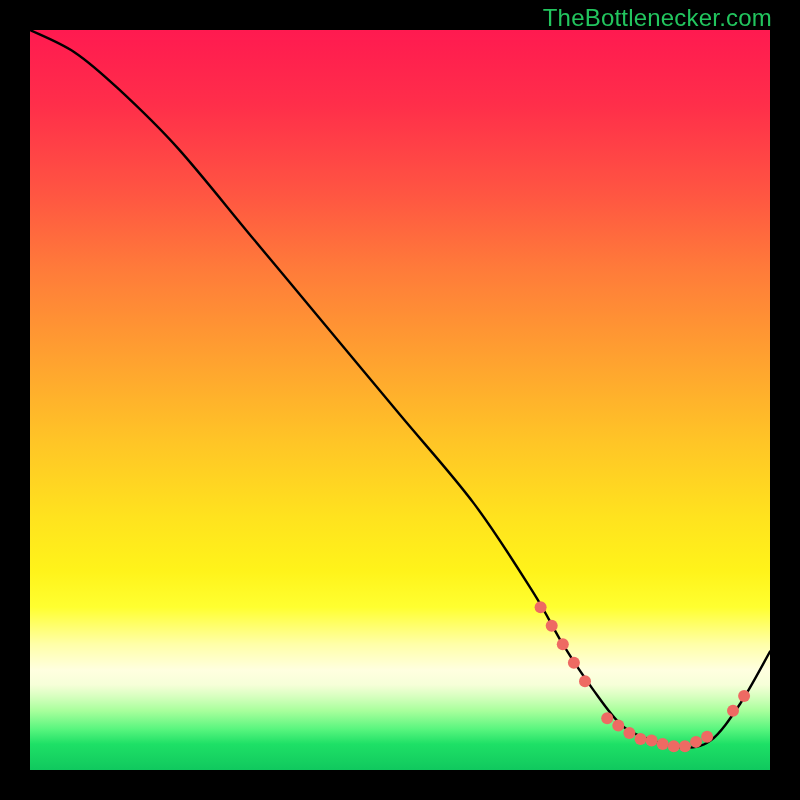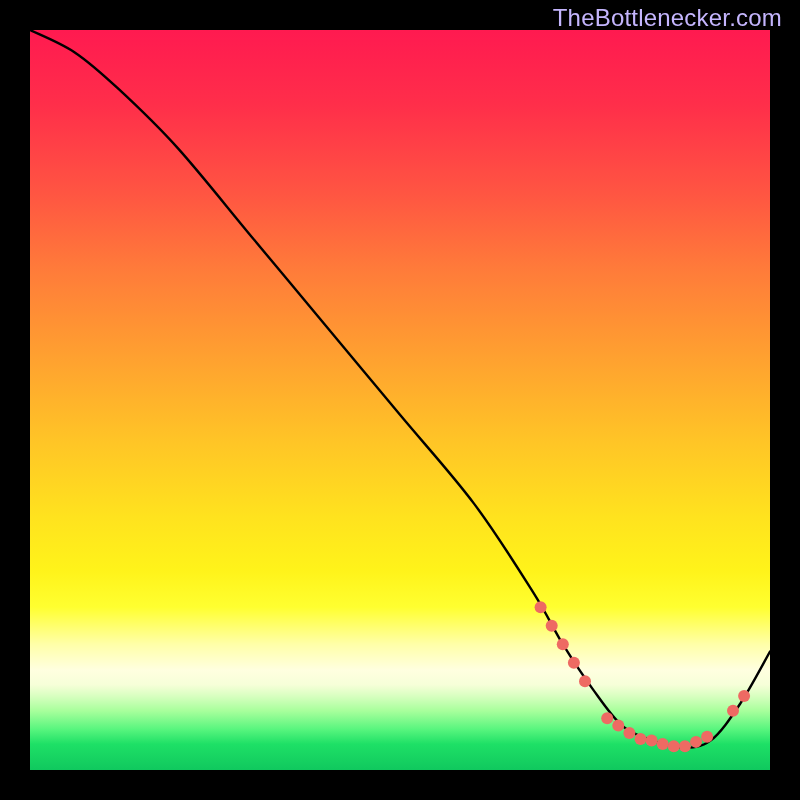--- a/index.html
+++ b/index.html
@@ -13,22 +13,22 @@
   }
   .frame {
     position: relative;
     width: 800px;
     height: 800px;
     background: #000;
   }
   .watermark {
     position: absolute;
     top: 4px;
-    right: 18px;
-    color: #c4b5fd;
+    right: 28px;
+    color: #22c55e;
     font-size: 24px;
     font-weight: 400;
     letter-spacing: 0.2px;
     z-index: 5;
     text-align: right;
   }
   .plot-area {
     position: absolute;
     left: 30px;
     top: 30px;

